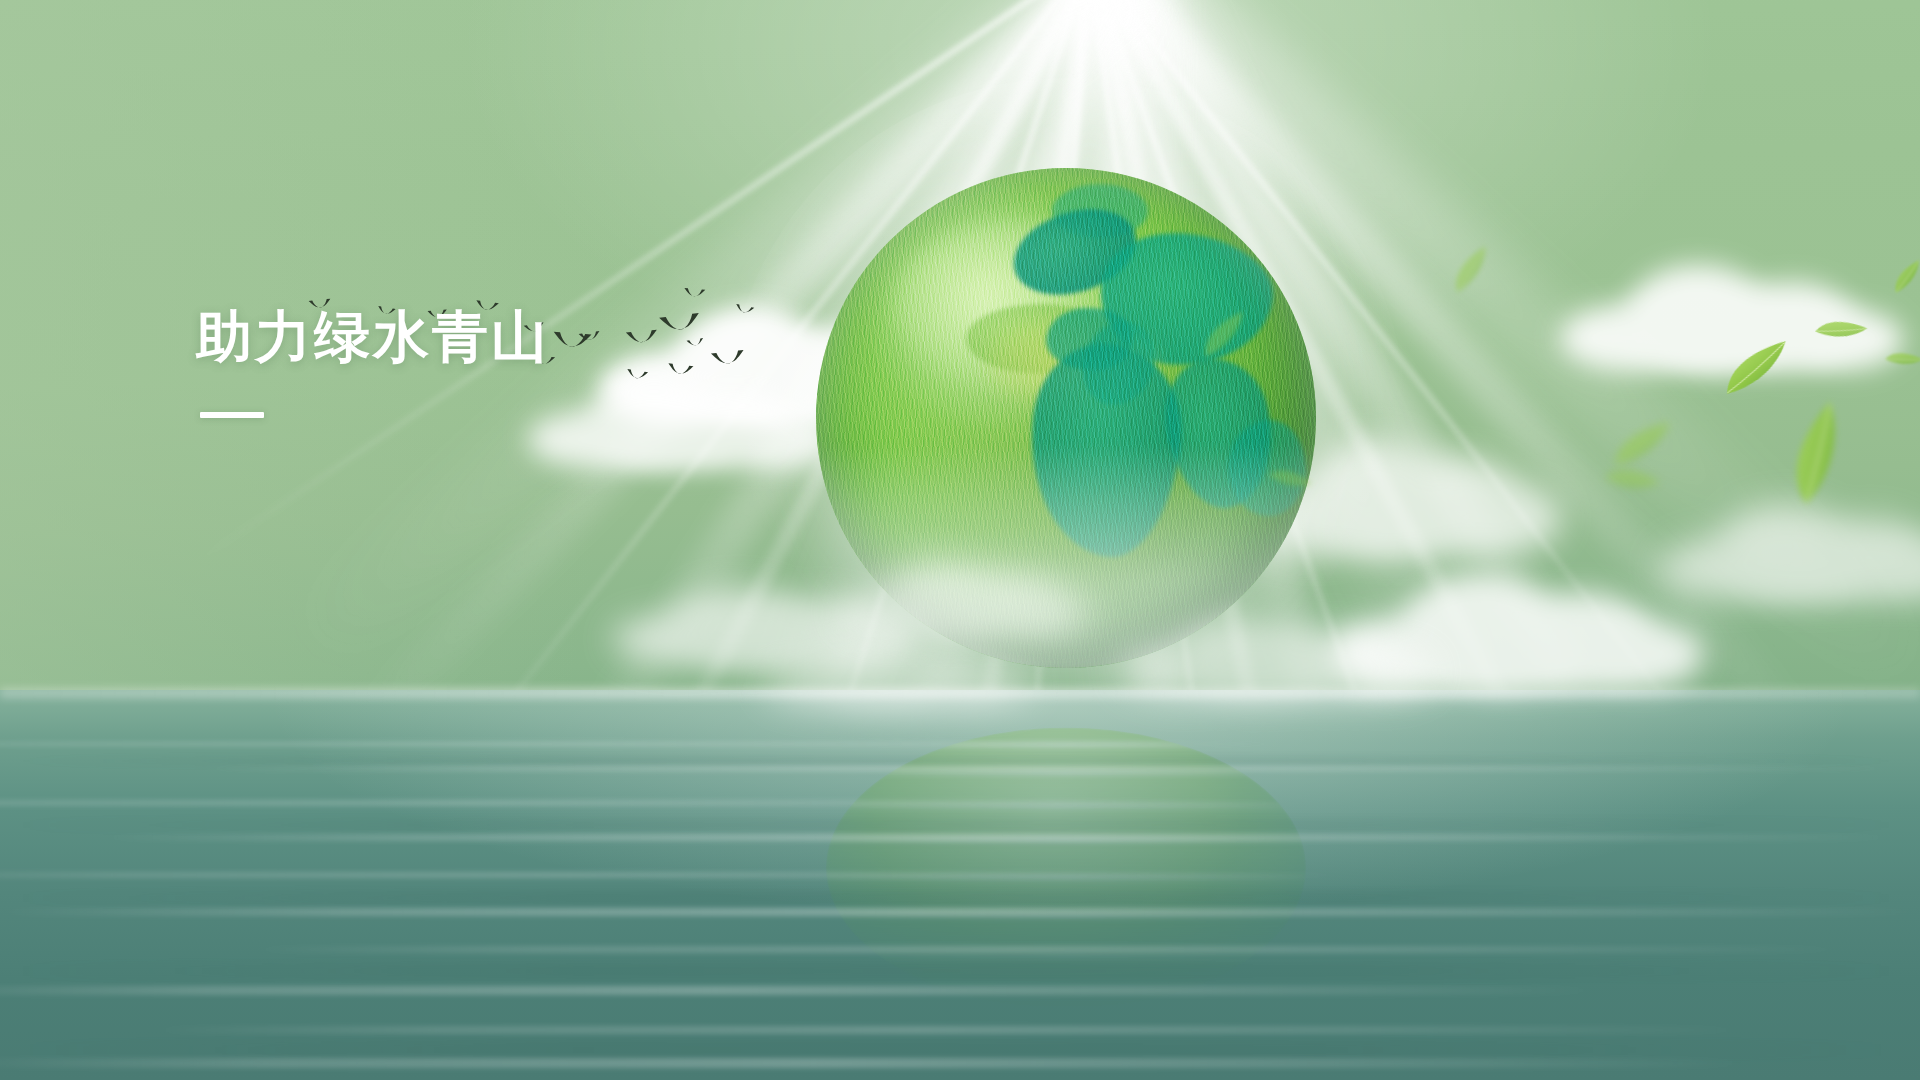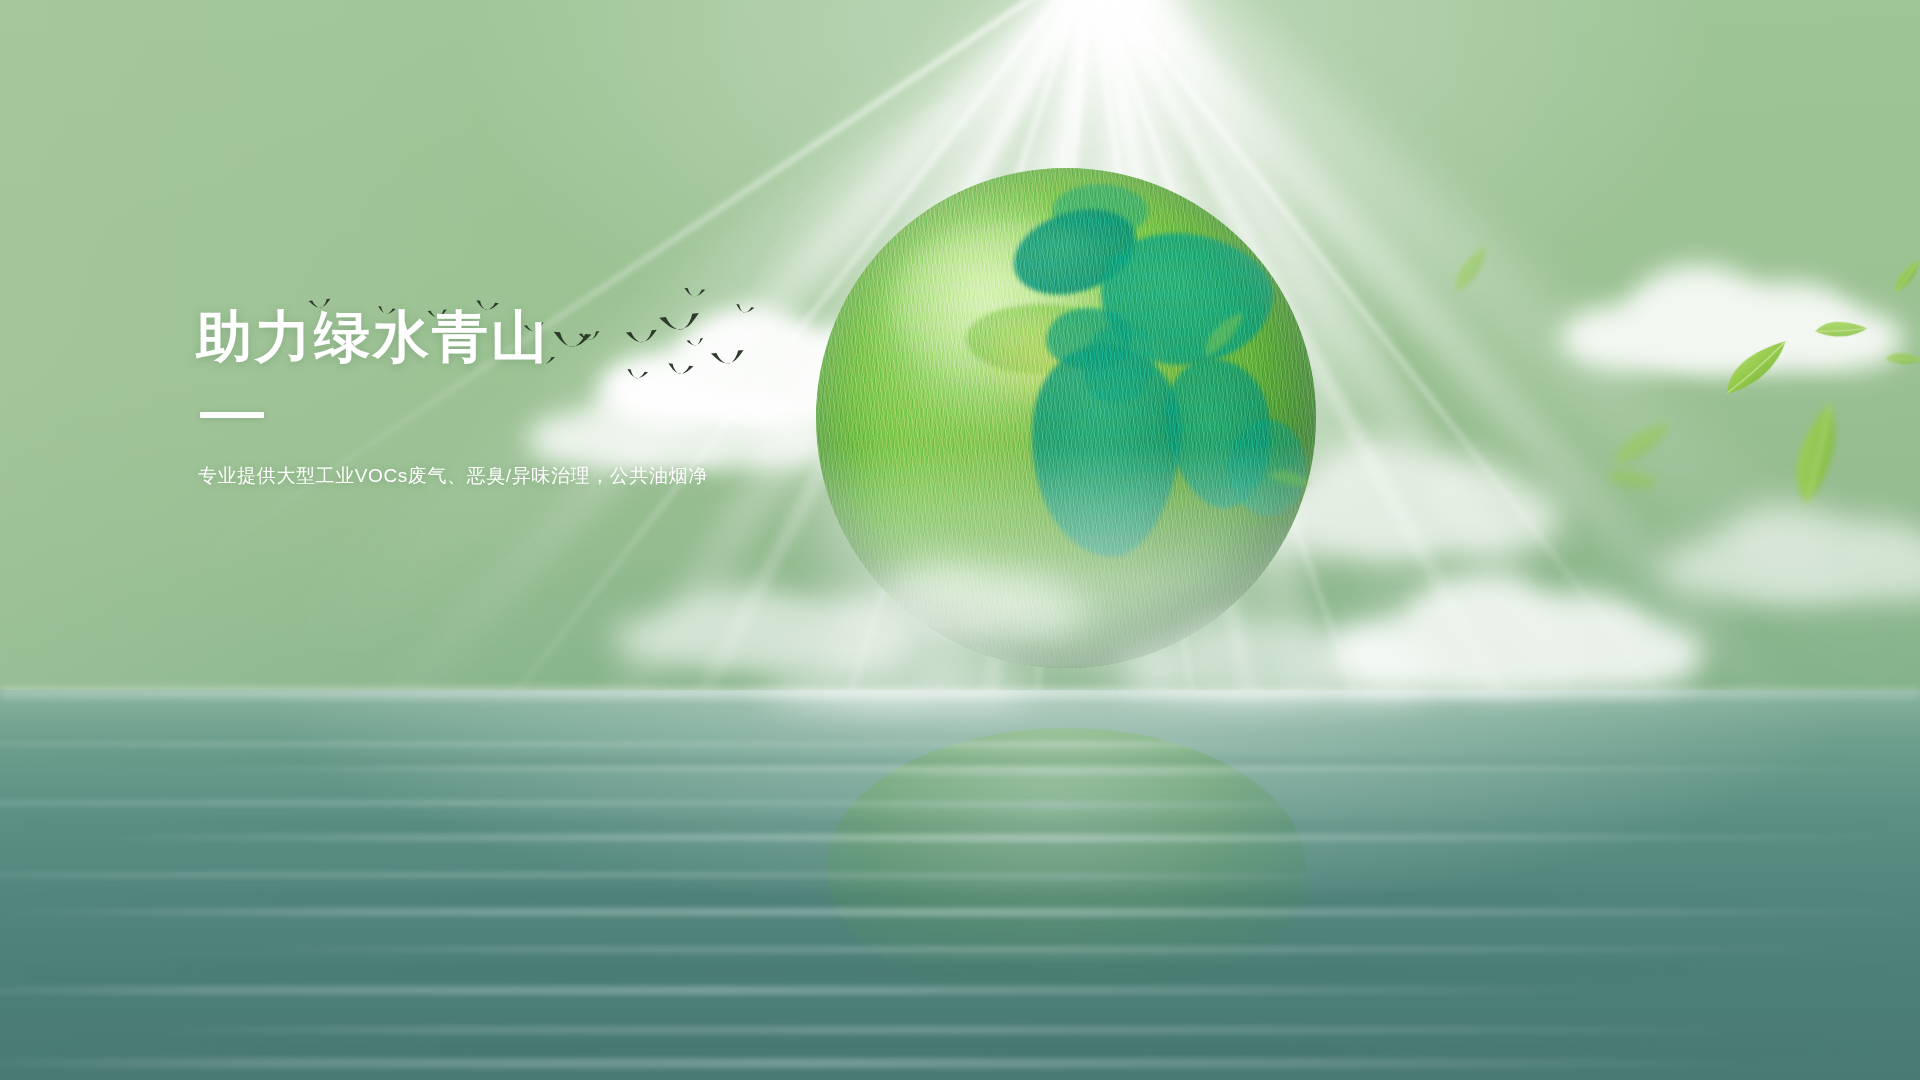--- a/index.html
+++ b/index.html
@@ -550,17 +550,16 @@
           </defs>
           <path d="M2 34 C16 6, 52 -2, 98 4 C76 28, 40 40, 2 34 Z" fill="url(#lg1268)"></path>
           <path d="M3 33 C34 26, 66 16, 96 5" stroke="#e6f5c2" stroke-width="1.4" fill="none" opacity=".75"></path>
         </svg></div>
     </div>
 
   <div class="copy">
     <h1 class="headline">助力绿水青山</h1>
     <div class="divider"></div>
     <div class="sub">
-      <div>专业提供大型工业VOCs废气、恶臭/异味治理，公共油烟净</div>
     </div>
   </div>
 
 </div>
 
 </body></html>

